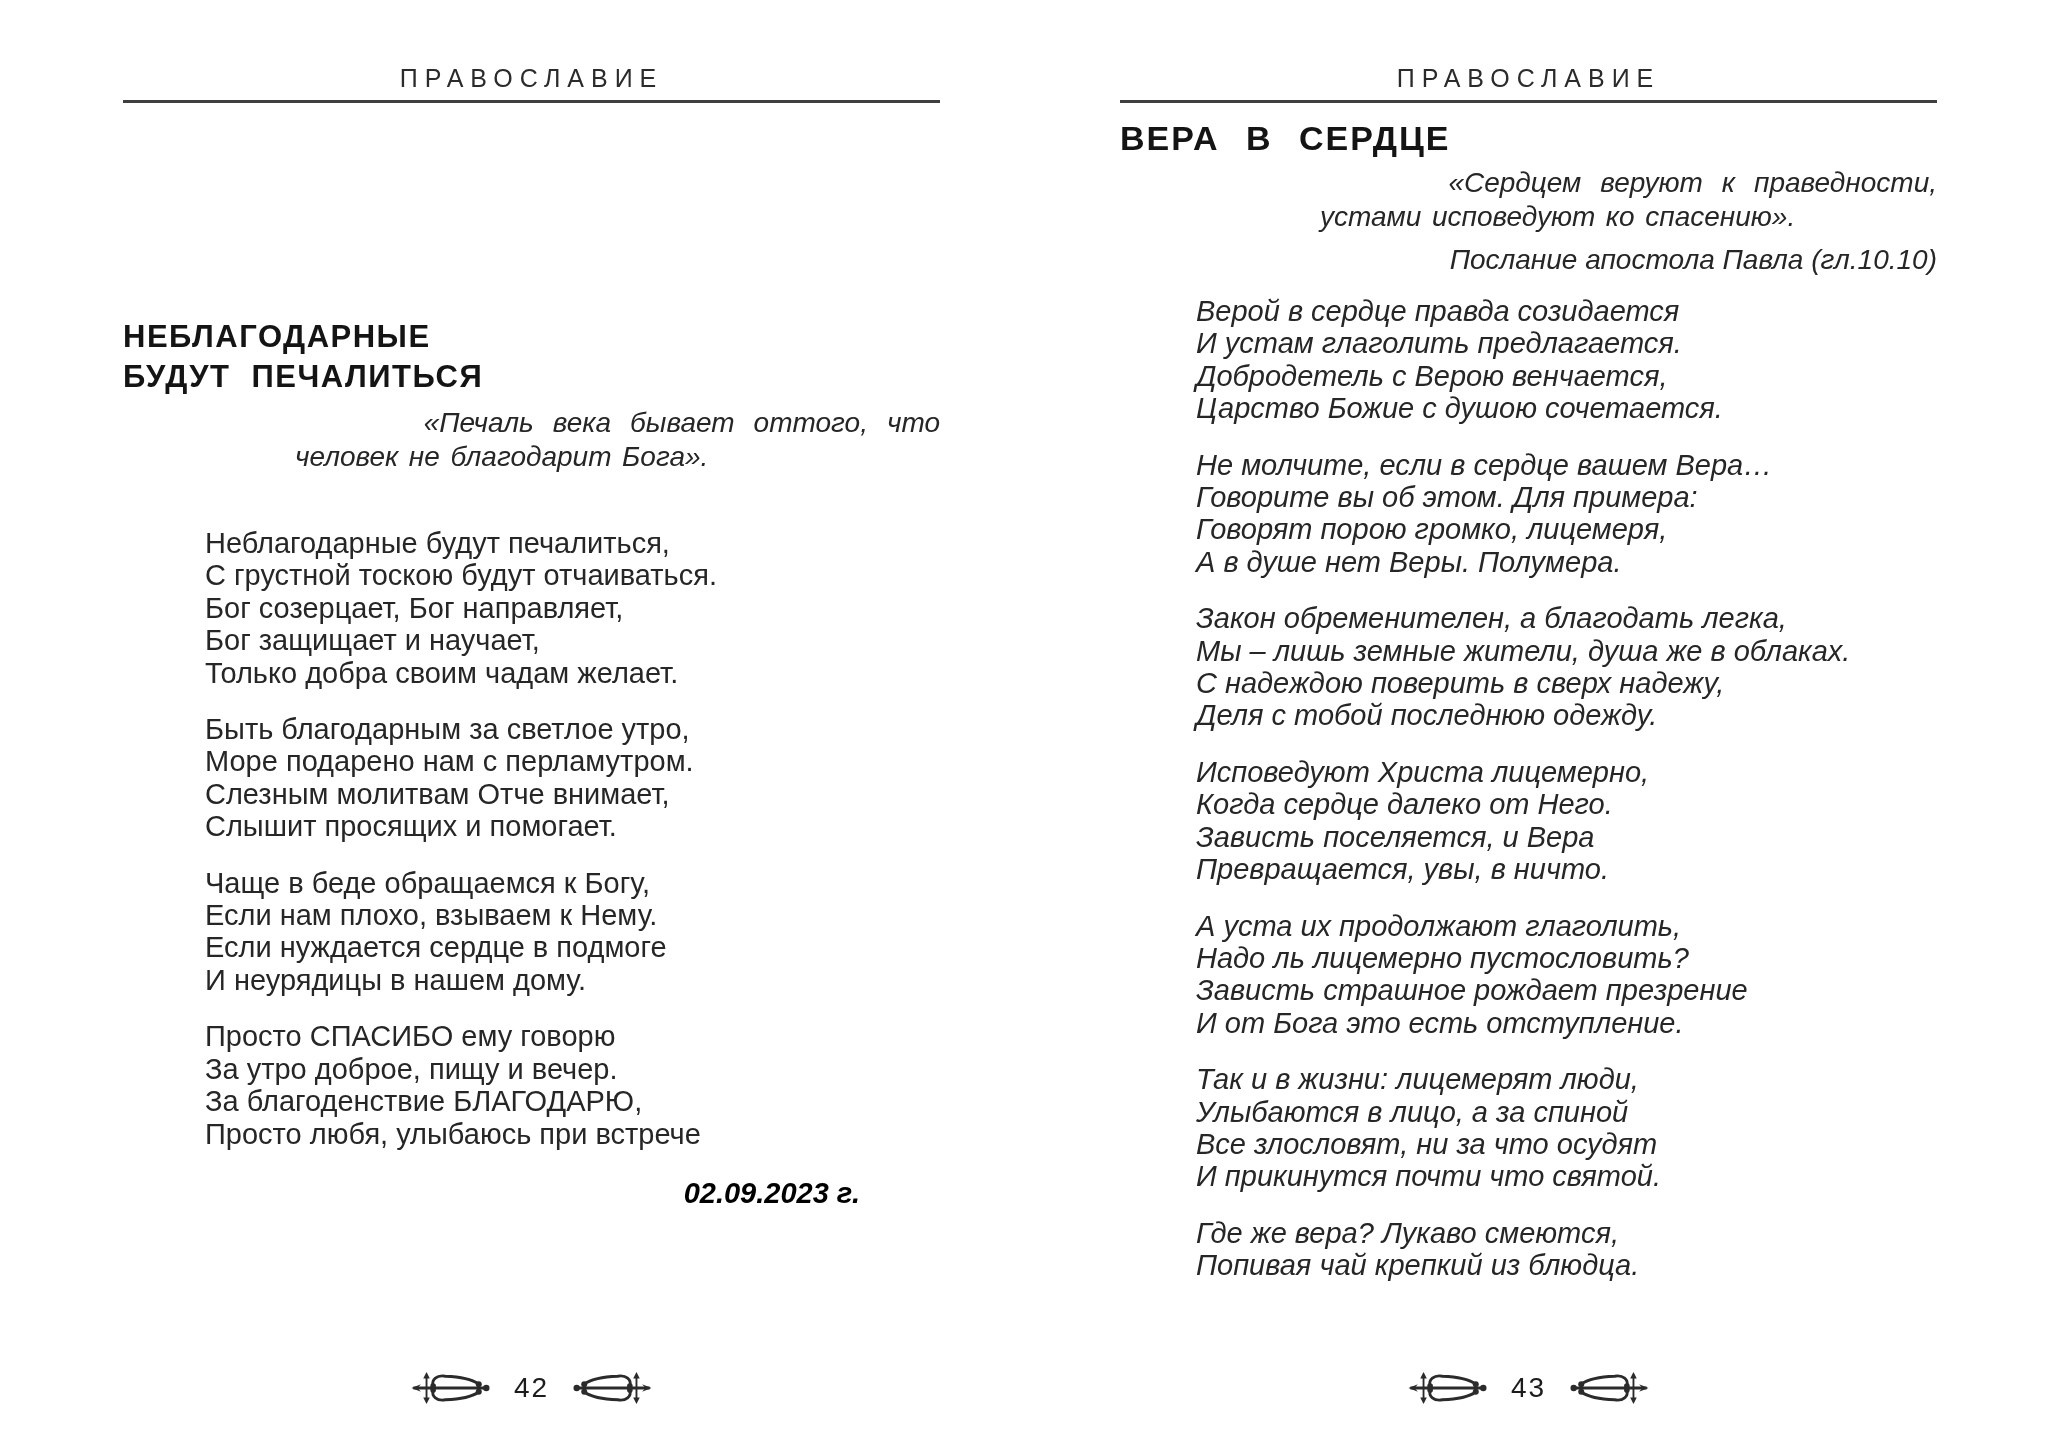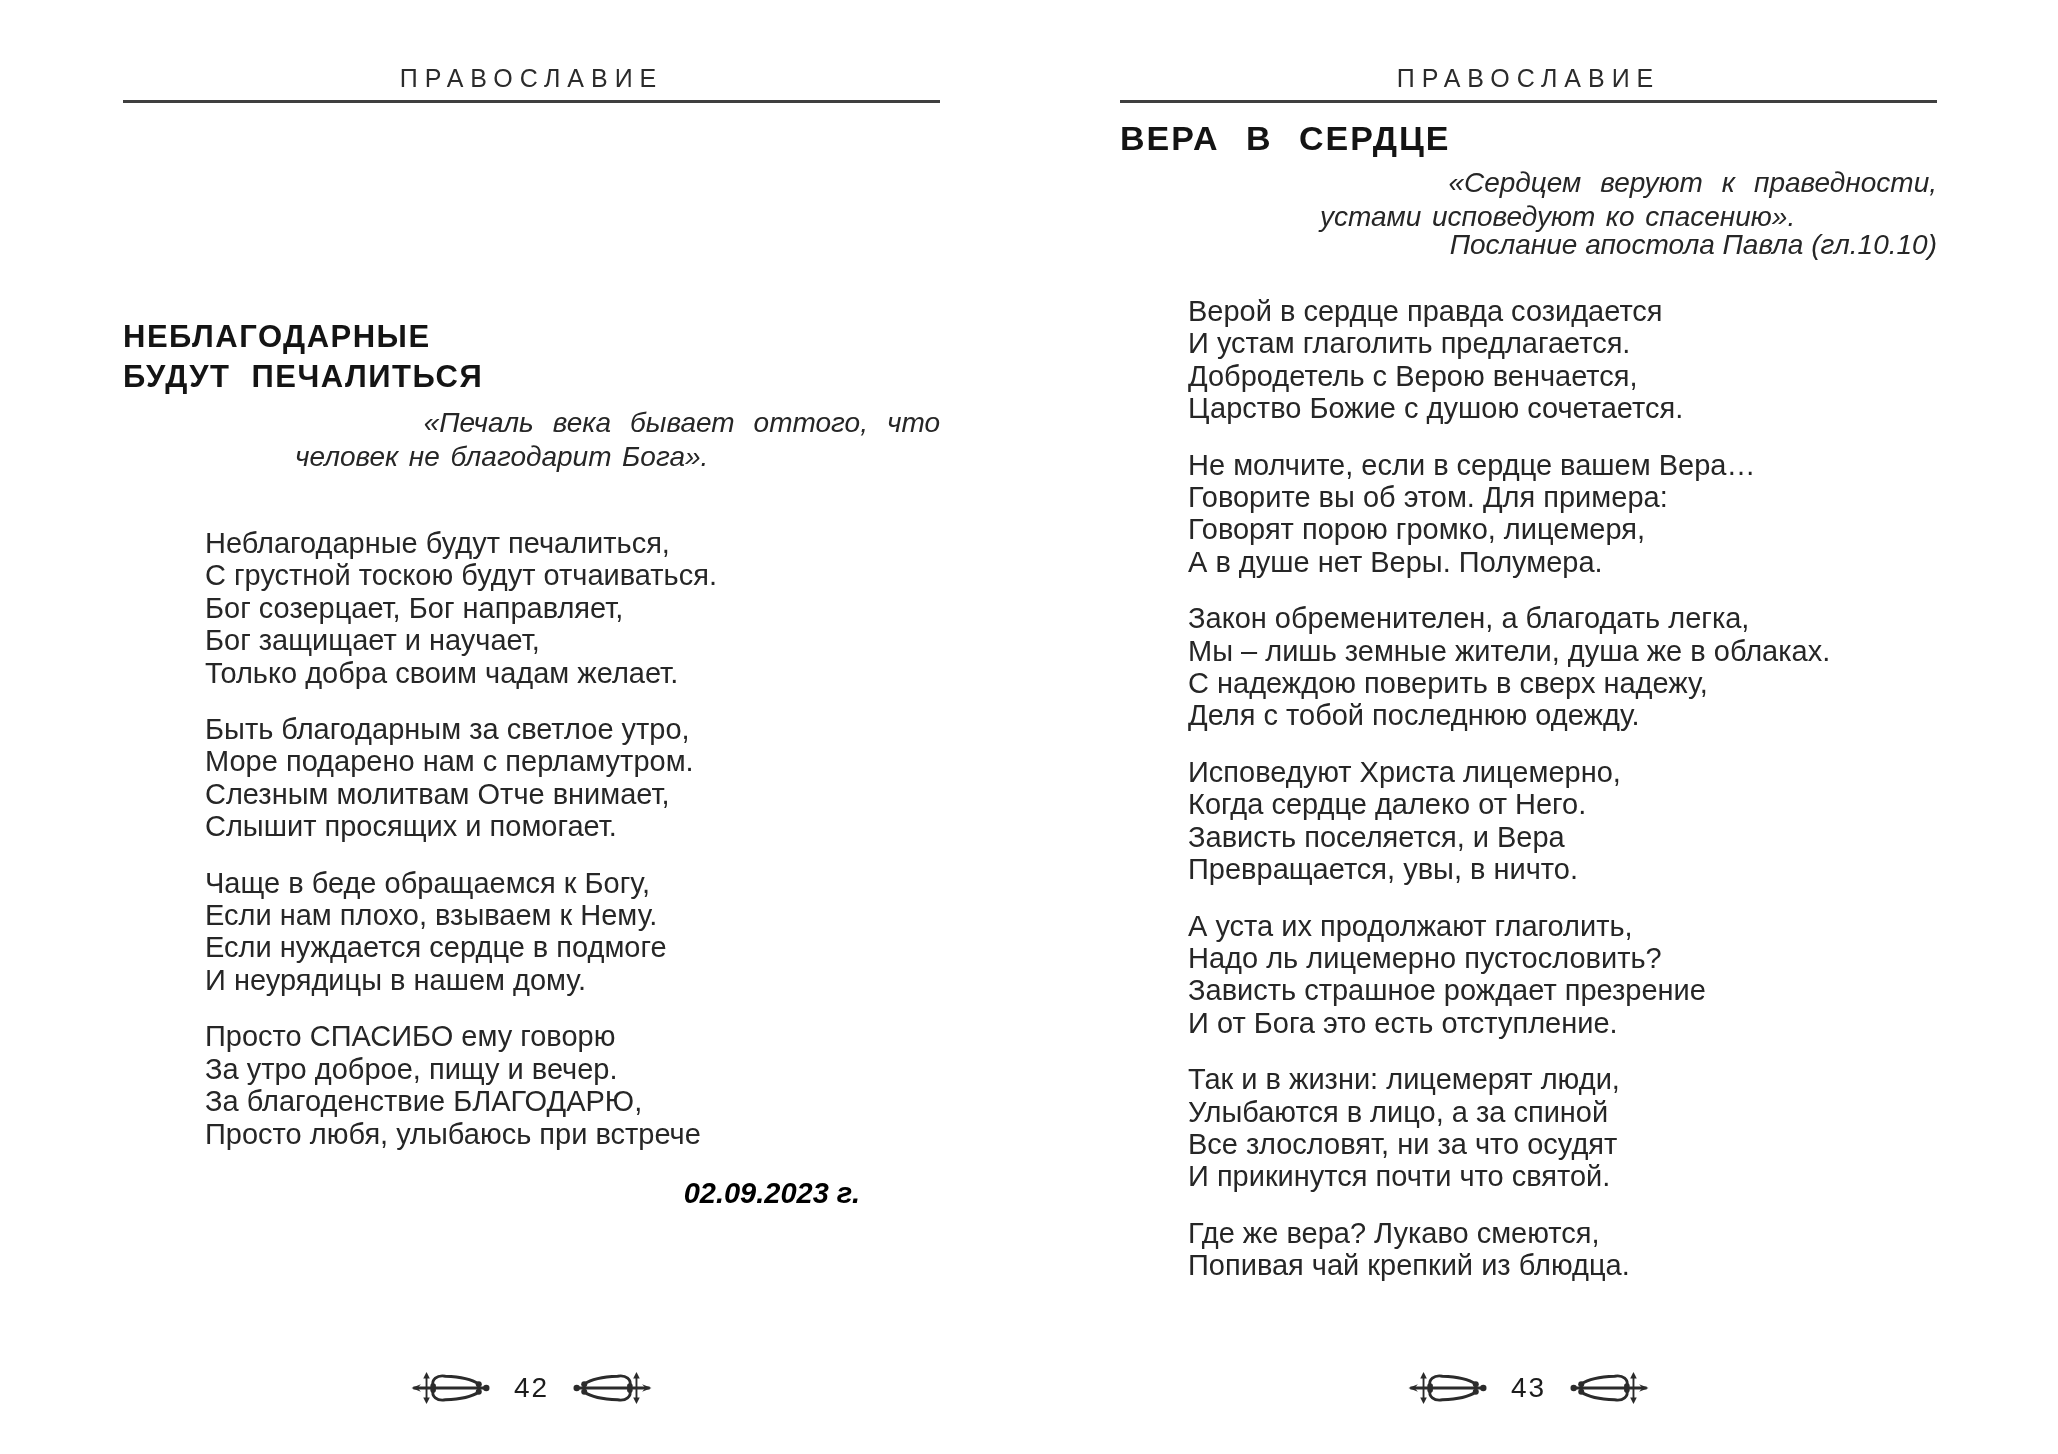--- a/index.html
+++ b/index.html
@@ -95,30 +95,30 @@
   .attribution {
     position: absolute;
     right: 0;
     font-style: italic;
     font-size: 28px;
     text-align: right;
     color: #262626;
     white-space: nowrap;
   }
   .page-left .attribution  { top: 473px; }
-  .page-right .attribution { top: 229px; }
+  .page-right .attribution { top: 244px; }
 
   .stanzas {
     position: absolute;
     font-size: 29px;
     line-height: 32.4px;
     color: #262626;
   }
   .page-left .stanzas  { top: 527px; left: 82px; }
-  .page-right .stanzas { top: 295px; left: 68px; }
+  .page-right .stanzas { top: 295px; left: 76px; font-style: italic; }
   .stanza {
     white-space: pre-line;
     margin: 0 0 24px 0;
   }
 
   .poem-date {
     position: absolute;
     top: 1177px;
     right: 80px;
     font-style: italic;

